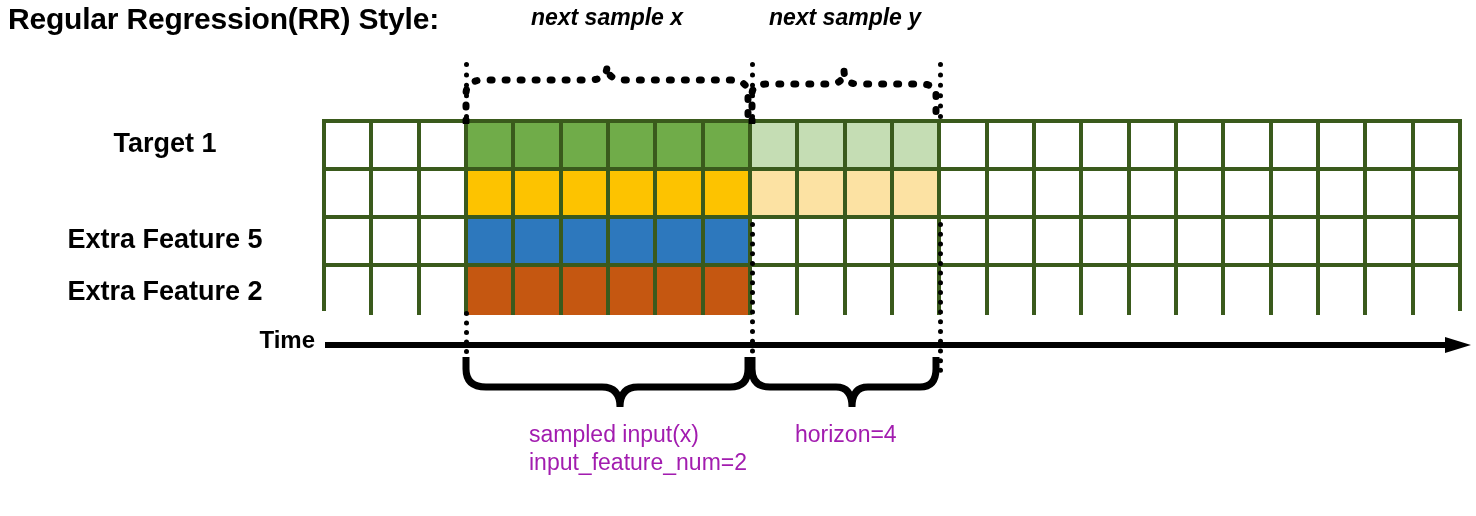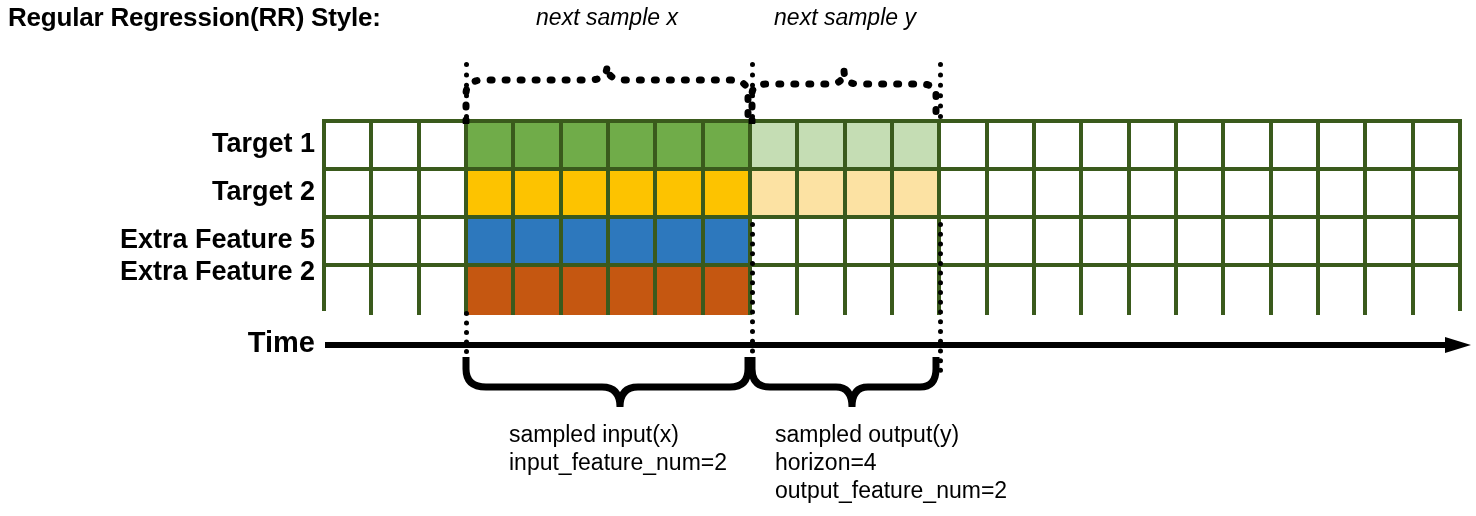--- a/index.html
+++ b/index.html
@@ -13,33 +13,33 @@
     position: relative;
     font-family: "Liberation Sans", sans-serif;
     overflow: hidden;
   }
 
   
   #page-title {
     position: absolute;
     left: 8px;
     top: 2px;
-    font-size: 26px;
+    font-size: 30px;
     font-weight: 700;
     color: #000000;
     white-space: nowrap;
     letter-spacing: -0.2px;
   }
 
   
   .row-label {
     position: absolute;
     right: 0;
     width: 300px;
-    text-align: right;
+    text-align: center;
     font-size: 27px;
     font-weight: 700;
     color: #000000;
     white-space: nowrap;
     line-height: 48px;
     height: 48px;
   }
   #row-labels {
     position: absolute;
     left: 10px;
@@ -82,21 +82,21 @@
   .c-blue   { background: #2d78bd; }
   .c-orange { background: #c55711; }
 
   
   #time-label {
     position: absolute;
     left: 150px;
     top: 326px;
     width: 165px;
     text-align: right;
-    font-size: 29px;
+    font-size: 24px;
     font-weight: 700;
     color: #000000;
   }
   #time-axis {
     position: absolute;
     left: 325px;
     top: 336px;
     width: 1146px;
     height: 18px;
   }
@@ -124,47 +124,47 @@
     top: 355px;
     width: 1476px;
     height: 65px;
   }
 
   
   .top-caption {
     position: absolute;
     font-size: 23px;
     font-style: italic;
-    font-weight: 400;
+    font-weight: 700;
     color: #000000;
     white-space: nowrap;
     text-align: center;
   }
 
   
   .annot {
     position: absolute;
     top: 420px;
     font-size: 23px;
-    color: #000000;
+    color: #a21caf;
     line-height: 28px;
     white-space: nowrap;
+    margin-left: 20px;
   }
   .annot div { white-space: nowrap; }
 </style>
 </head>
 <body>
 
 <div id="page-title">Regular Regression(RR) Style:</div>
 
 <div id="row-labels">
   <div class="row-label" style="top:0px;">Target 1</div>
-  <div class="row-label" style="top:48px;">Target 2</div>
   <div class="row-label" style="top:96px;">Extra Feature 5</div>
-  <div class="row-label" style="top:128px;">Extra Feature 2</div>
+  <div class="row-label" style="top:148px;">Extra Feature 2</div>
 </div>
 
 <div id="grid">
     <div class="grid-row">
       <div class="cell c-white"></div>
       <div class="cell c-white"></div>
       <div class="cell c-white"></div>
       <div class="cell c-green"></div>
       <div class="cell c-green"></div>
       <div class="cell c-green"></div>
@@ -301,16 +301,14 @@
 
   <path d="M 752,2 L 752,14 Q 752,32 770,32 L 836,32 Q 852,32 852,52
            Q 852,32 868,32 L 920,32 Q 936,32 936,14 L 936,2" fill="none" stroke="#000000" stroke-width="7" stroke-linecap="butt"></path>
 </svg>
 
 <div class="annot" style="left:509px;">
   <div>sampled input(x)</div>
   <div>input_feature_num=2</div>
 </div>
 <div class="annot" style="left:775px;">
-  <div>sampled output(y)</div>
   <div>horizon=4</div>
-  <div>output_feature_num=2</div>
 </div>
 
 </body></html>

